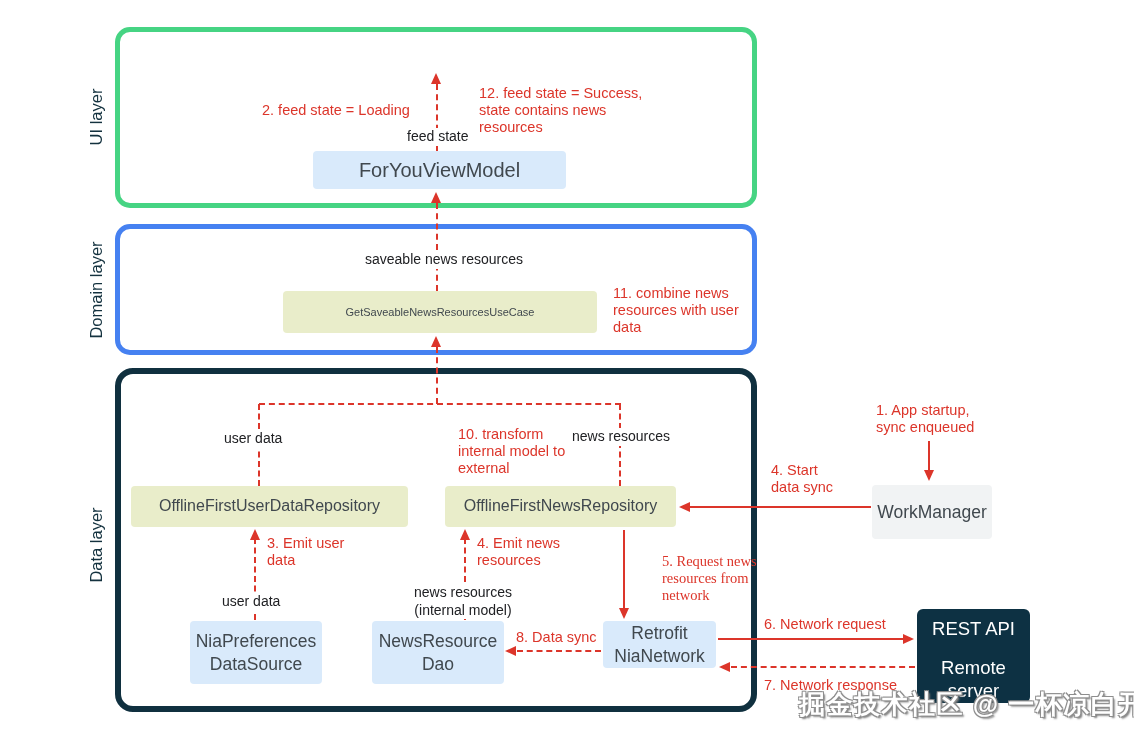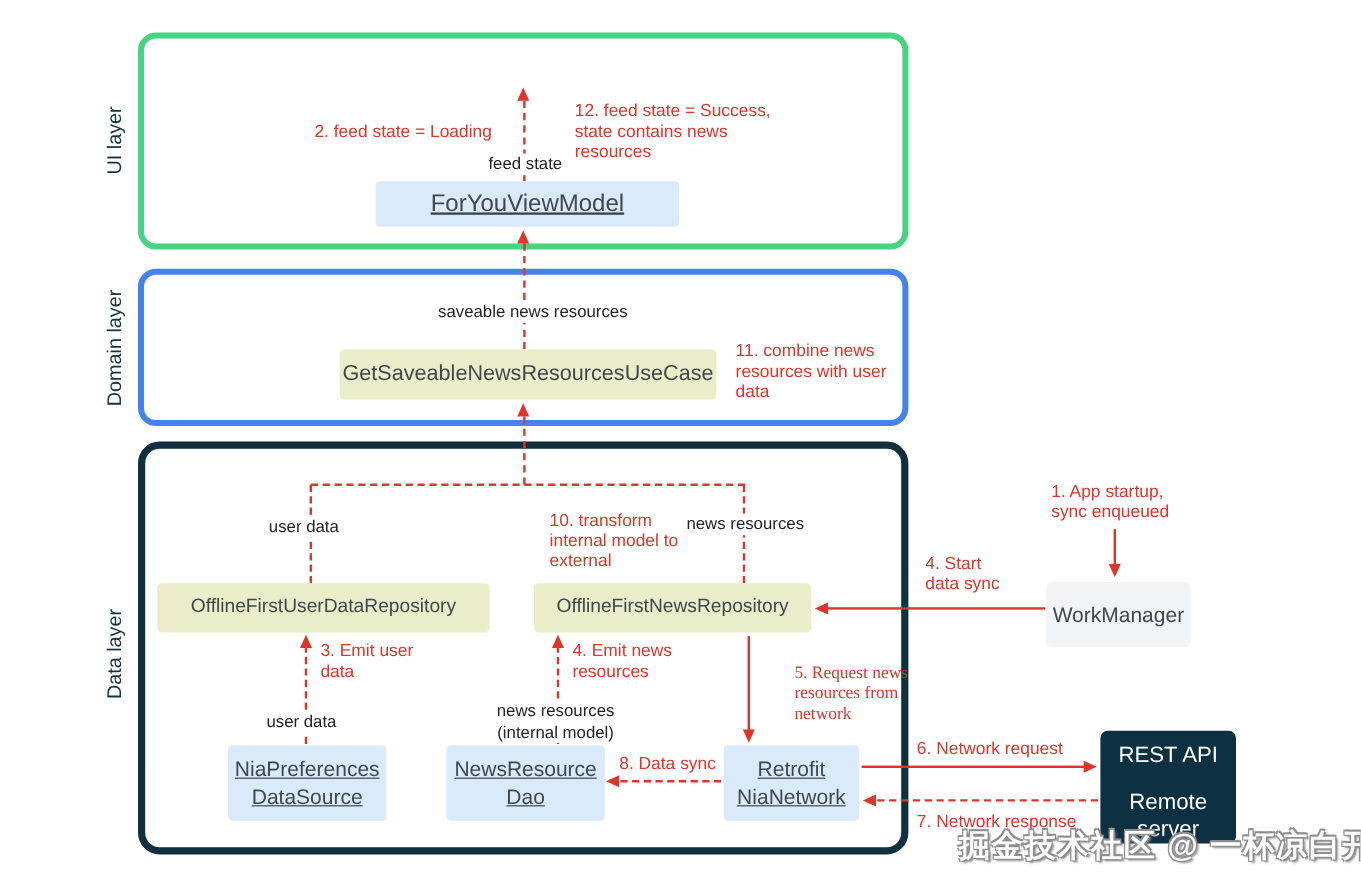--- a/index.html
+++ b/index.html
@@ -22,21 +22,21 @@
   .layer.ui{border:5px solid var(--green);}
   .layer.domain{border:5px solid var(--blue);}
   .layer.data{border:6px solid var(--navy);border-radius:18px;}
 
   .layer-label{position:absolute;transform:translate(-50%,-50%) rotate(-90deg);
     font-size:16.5px;font-weight:500;color:#14323f;white-space:nowrap;z-index:2;}
 
   .node{position:absolute;display:flex;align-items:center;justify-content:center;
     text-align:center;border-radius:4px;color:var(--node-text);z-index:3;line-height:1.3;}
   .node.green{background:var(--usecase-bg);}
-  .node.blue{background:var(--source-bg);text-decoration:underline;}
+  .node.blue{background:var(--source-bg);}
   .node.gray{background:var(--gray-bg);}
 
   .rest{position:absolute;background:var(--rest-bg);border-radius:6px;color:#fff;
     display:flex;flex-direction:column;align-items:center;z-index:3;text-align:center;}
 
   .line{position:absolute;z-index:2;}
   .dv{border-left:2px dashed var(--red);width:0;}
   .dh{border-top:2px dashed var(--red);height:0;}
   .sv{border-left:2px solid var(--red);width:0;}
   .sh{border-top:2px solid var(--red);height:0;}
@@ -99,28 +99,28 @@
   <div class="line sv" style="left:928px;top:441px;height:31px;"></div>
   <div class="ah ah-down" style="left:924px;top:470px;"></div>
 
   <div class="line sh" style="left:718px;top:638px;width:186px;"></div>
   <div class="ah ah-right" style="left:903px;top:634px;"></div>
 
   <div class="line dh" style="left:731px;top:666px;width:184px;"></div>
   <div class="ah ah-left" style="left:719px;top:662px;"></div>
 
   <div class="node blue" style="left:313px;top:151px;width:253px;height:38px;font-size:20px;">ForYouViewModel</div>
-  <div class="node green" style="left:283px;top:291px;width:314px;height:42px;font-size:18px;">GetSaveableNewsResourcesUseCase</div>
+  <div class="node green" style="left:283px;top:291px;width:314px;height:42px;font-size:11px;">GetSaveableNewsResourcesUseCase</div>
   <div class="node green" style="left:131px;top:486px;width:277px;height:41px;font-size:16px;">OfflineFirstUserDataRepository</div>
   <div class="node green" style="left:445px;top:486px;width:231px;height:41px;font-size:16px;">OfflineFirstNewsRepository</div>
   <div class="node blue pre" style="left:190px;top:621px;width:132px;height:63px;font-size:17.5px;">NiaPreferences
 DataSource</div>
   <div class="node blue pre" style="left:372px;top:621px;width:132px;height:63px;font-size:17.5px;">NewsResource
 Dao</div>
-  <div class="node blue pre" style="left:603px;top:621px;width:113px;height:63px;font-size:17.5px;">Retrofit
+  <div class="node blue pre" style="left:603px;top:621px;width:113px;height:47px;font-size:17.5px;">Retrofit
 NiaNetwork</div>
   <div class="node gray" style="left:872px;top:485px;width:120px;height:54px;font-size:17.5px;">WorkManager</div>
 
   <div class="rest" style="left:917px;top:609px;width:113px;height:94px;font-size:18.5px;">
     <span class="pre" style="margin-top:9px;">REST API</span>
     <span class="pre" style="margin-top:16px;line-height:1.25;">Remote
 server</span>
   </div>
 
   <div class="elabel" style="left:404px;top:128px;">feed state</div>

